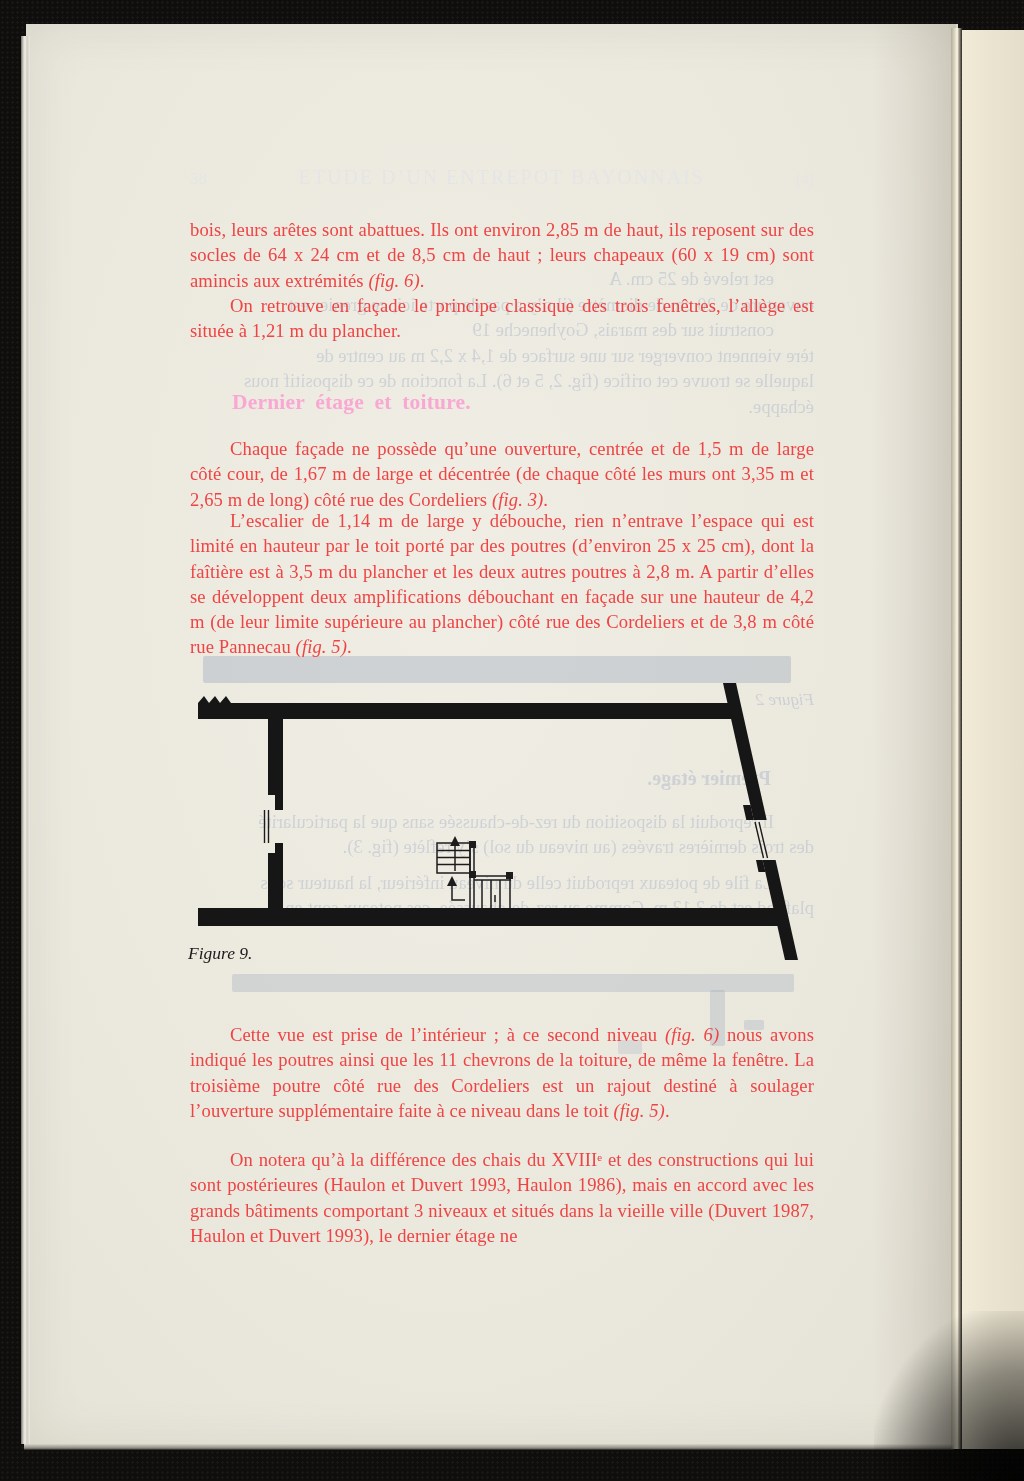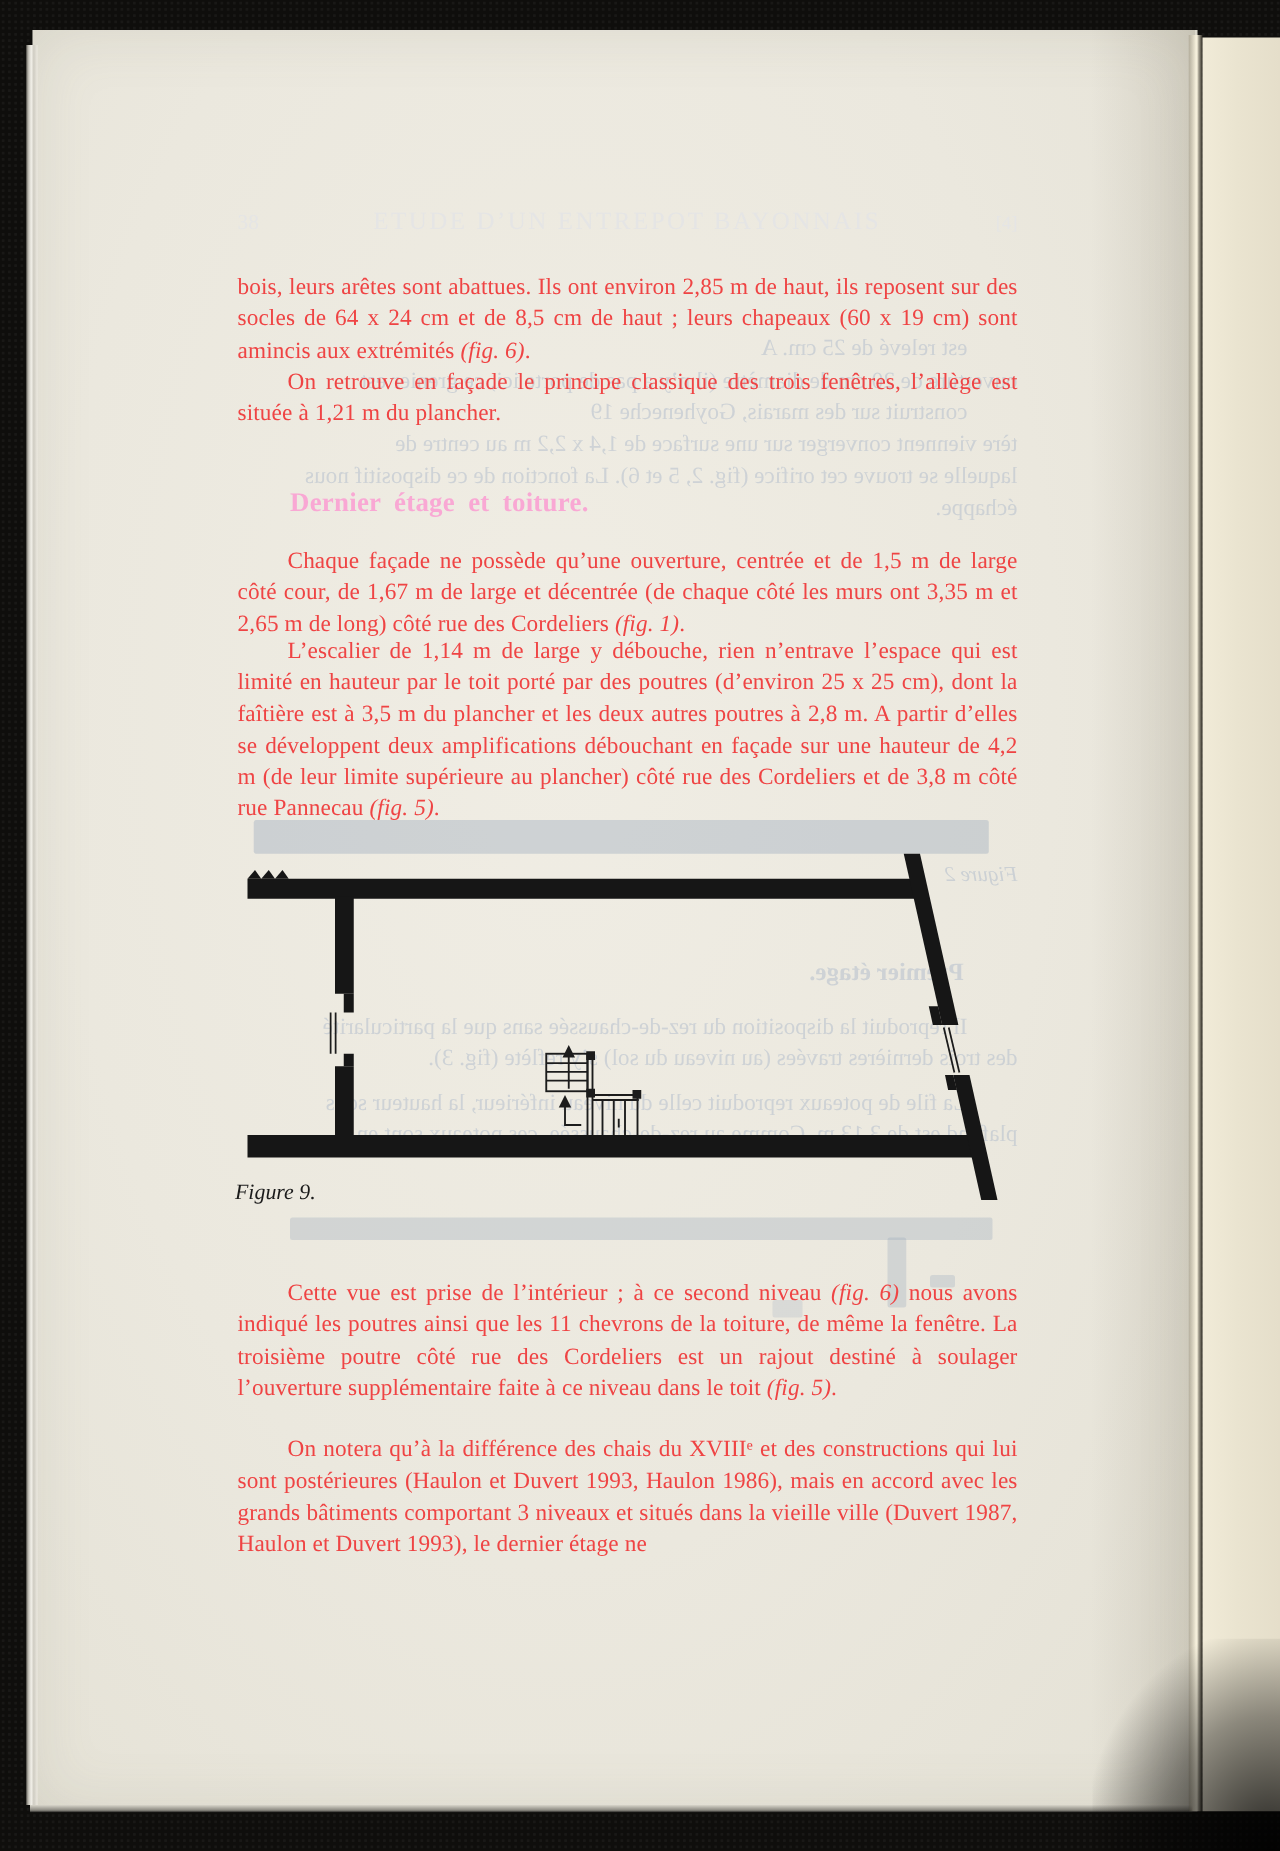--- a/index.html
+++ b/index.html
@@ -155,21 +155,21 @@
 
   <div class="header-row">
     <span class="pageno">38</span>
     <span class="running-title">ETUDE D’UN ENTREPOT BAYONNAIS</span>
     <span class="bracketno">[4]</span>
   </div>
 
   <div class="par rich" style="top:217px">bois, leurs arêtes sont abattues. Ils ont environ 2,85 m de haut, ils reposent sur des socles de 64 x 24 cm et de 8,5 cm de haut ; leurs chapeaux (60 x 19 cm) sont amincis aux extrémités <i>(fig. 6)</i>.</div>
   <div class="par rich indent" style="top:293px">On retrouve en façade le principe classique des trois fenêtres, l’allège est située à 1,21 m du plancher.</div>
   <div class="heading" style="top:390px">Dernier étage et toiture.</div>
-  <div class="par rich indent" style="top:436px">Chaque façade ne possède qu’une ouverture, centrée et de 1,5 m de large côté cour, de 1,67 m de large et décentrée (de chaque côté les murs ont 3,35 m et 2,65 m de long) côté rue des Cordeliers <i>(fig. 1)</i>.</div>
+  <div class="par rich indent" style="top:436px">Chaque façade ne possède qu’une ouverture, centrée et de 1,5 m de large côté cour, de 1,67 m de large et décentrée (de chaque côté les murs ont 3,35 m et 2,65 m de long) côté rue des Cordeliers <i>(fig. 3)</i>.</div>
   <div class="par rich indent" style="top:508px">L’escalier de 1,14 m de large y débouche, rien n’entrave l’espace qui est limité en hauteur par le toit porté par des poutres (d’environ 25 x 25 cm), dont la faîtière est à 3,5 m du plancher et les deux autres poutres à 2,8 m. A partir d’elles se développent deux amplifications débouchant en façade sur une hauteur de 4,2 m (de leur limite supérieure au plancher) côté rue des Cordeliers et de 3,8 m côté rue Pannecau <i>(fig. 5)</i>.</div>
   <div class="fig-caption">Figure 9.</div>
   <div class="par rich indent" style="top:1022px">Cette vue est prise de l’intérieur ; à ce second niveau <i>(fig. 6)</i> nous avons indiqué les poutres ainsi que les 11 chevrons de la toiture, de même la fenêtre. La troisième poutre côté rue des Cordeliers est un rajout destiné à soulager l’ouverture supplémentaire faite à ce niveau dans le toit <i>(fig. 5)</i>.</div>
   <div class="par rich indent" style="top:1147px">On notera qu’à la différence des chais du XVIIIᵉ et des constructions qui lui sont postérieures (Haulon et Duvert 1993, Haulon 1986), mais en accord avec les grands bâtiments comportant 3 niveaux et situés dans la vieille ville (Duvert 1987, Haulon et Duvert 1993), le dernier étage ne</div>
 
   <div class="gutter-shadow"></div>
   <div class="crease"></div>
   <div class="page-right"></div>
   <div class="corner-shadow"></div>
 

